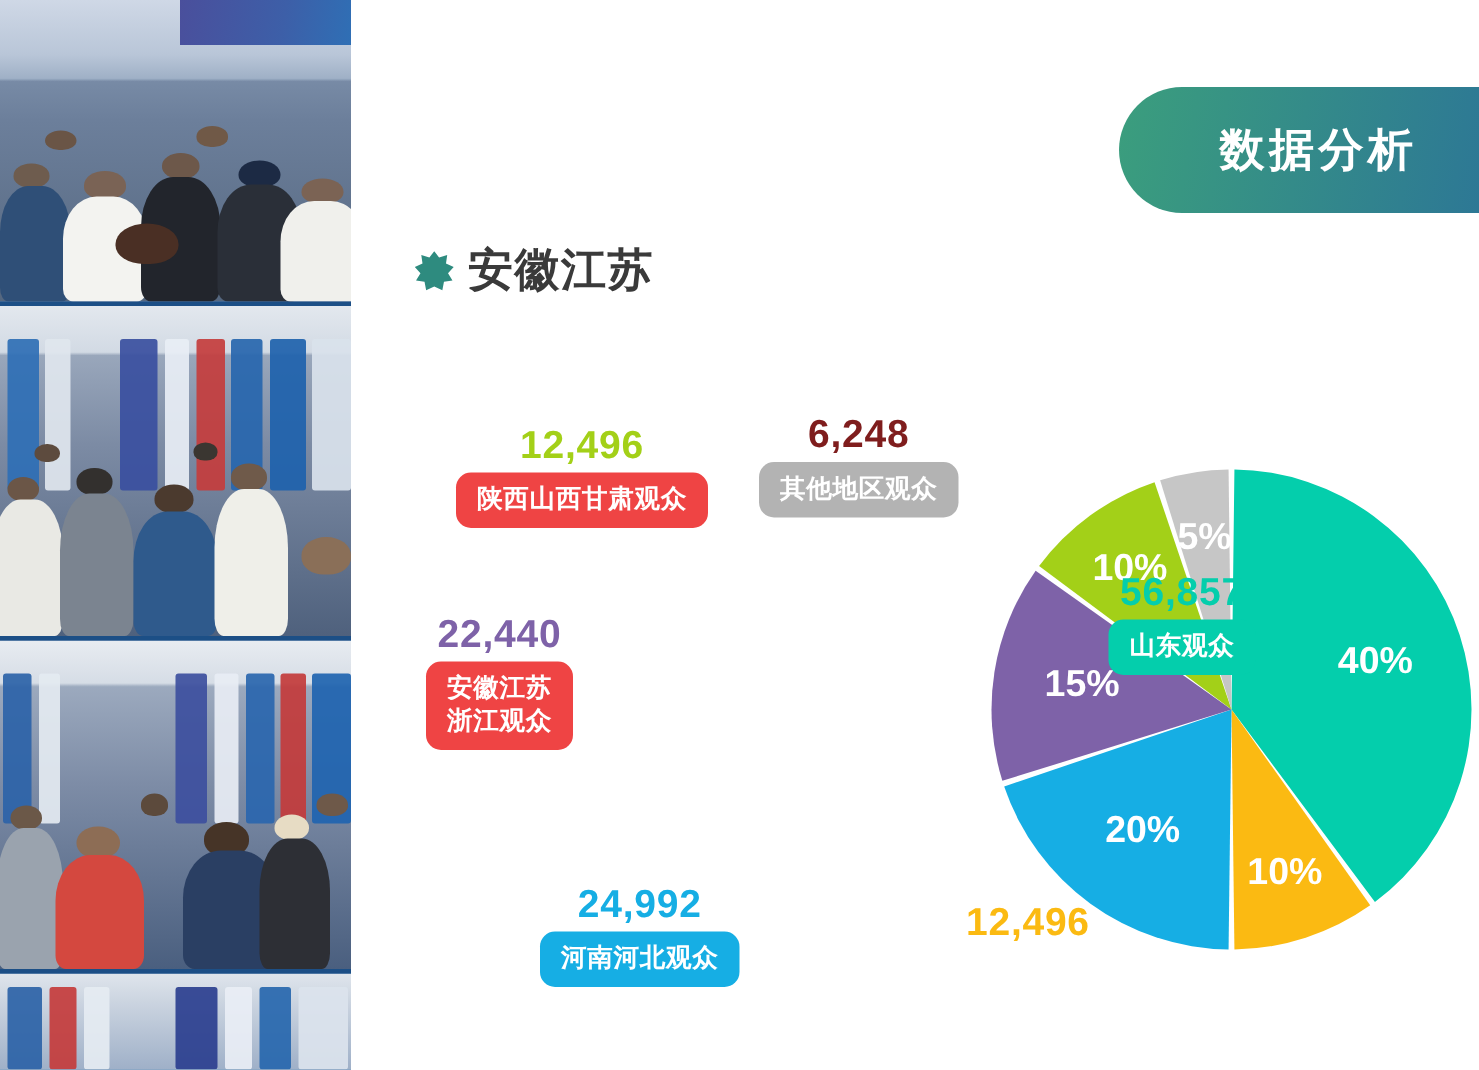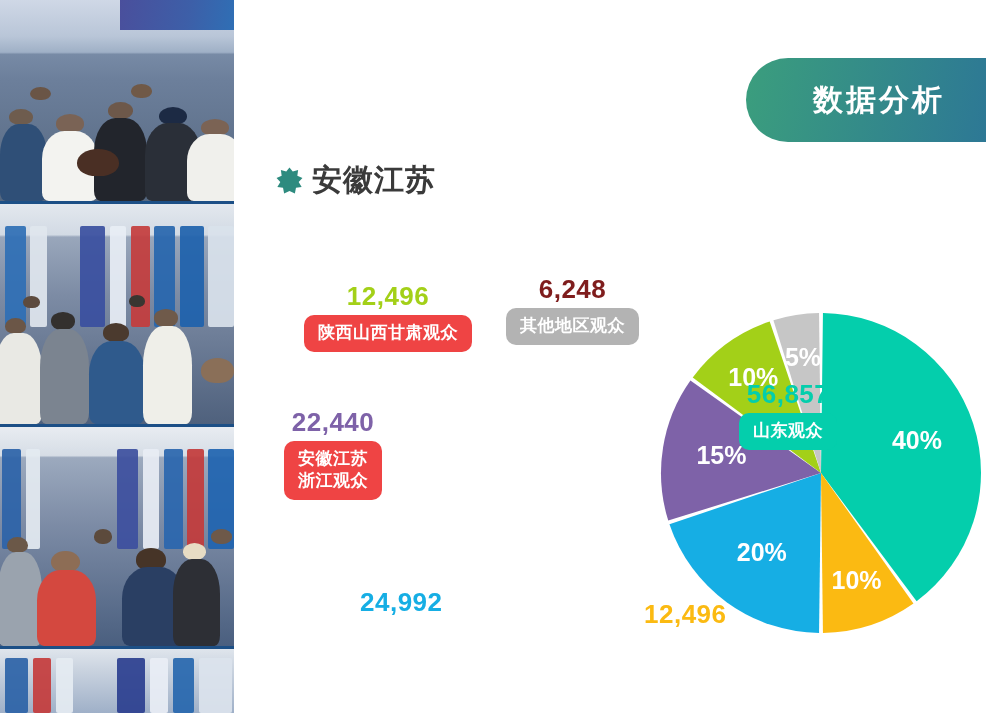--- a/index.html
+++ b/index.html
@@ -315,20 +315,21 @@
   </div>
 
   <div class="callout" id="callout-anhui">
     <div class="callout-value" style="color: rgb(126, 98, 168);">22,440</div>
     <div class="callout-pill" style="background: #ef4444;">安徽江苏
 浙江观众</div>
   </div>
 
   <div class="callout" id="callout-henan">
     <div class="callout-value" style="color: rgb(22, 174, 228);">24,992</div>
+    <div class="callout-pill" style="background: rgb(22, 174, 228);">河南河北观众</div>
   </div>
 
   <div class="callout" id="callout-dongsan">
     <div class="callout-value" style="color: rgb(251, 186, 18);">12,496</div>
   </div>
 
   <div class="callout" id="callout-shandong">
     <div class="callout-value" style="color: rgb(4, 206, 172);">56,857</div>
     <div class="callout-pill" style="background: rgb(4, 206, 172);">山东观众</div>
   </div>

